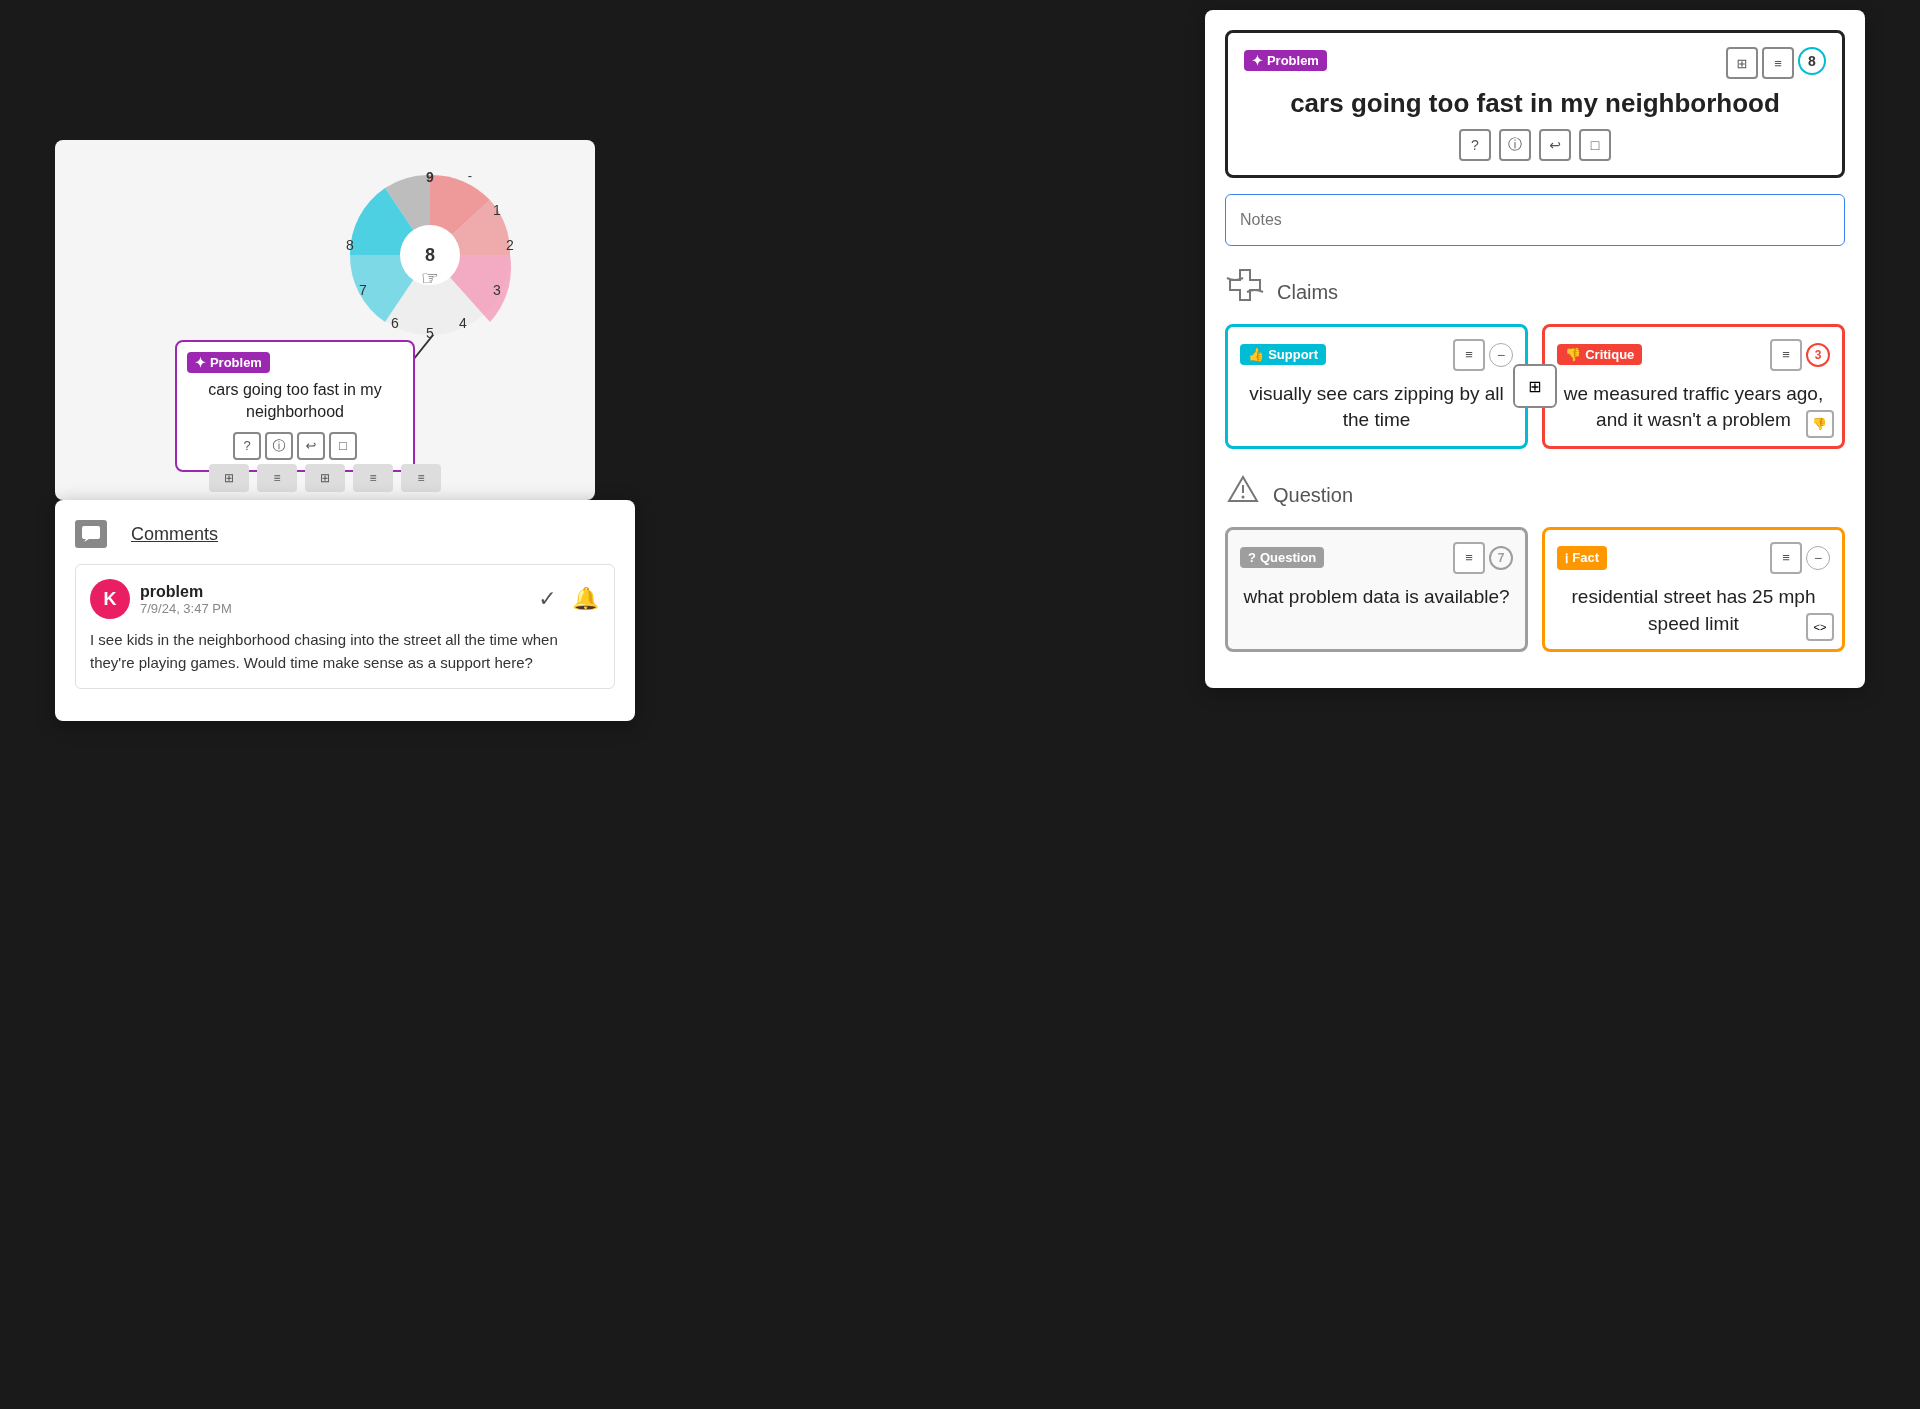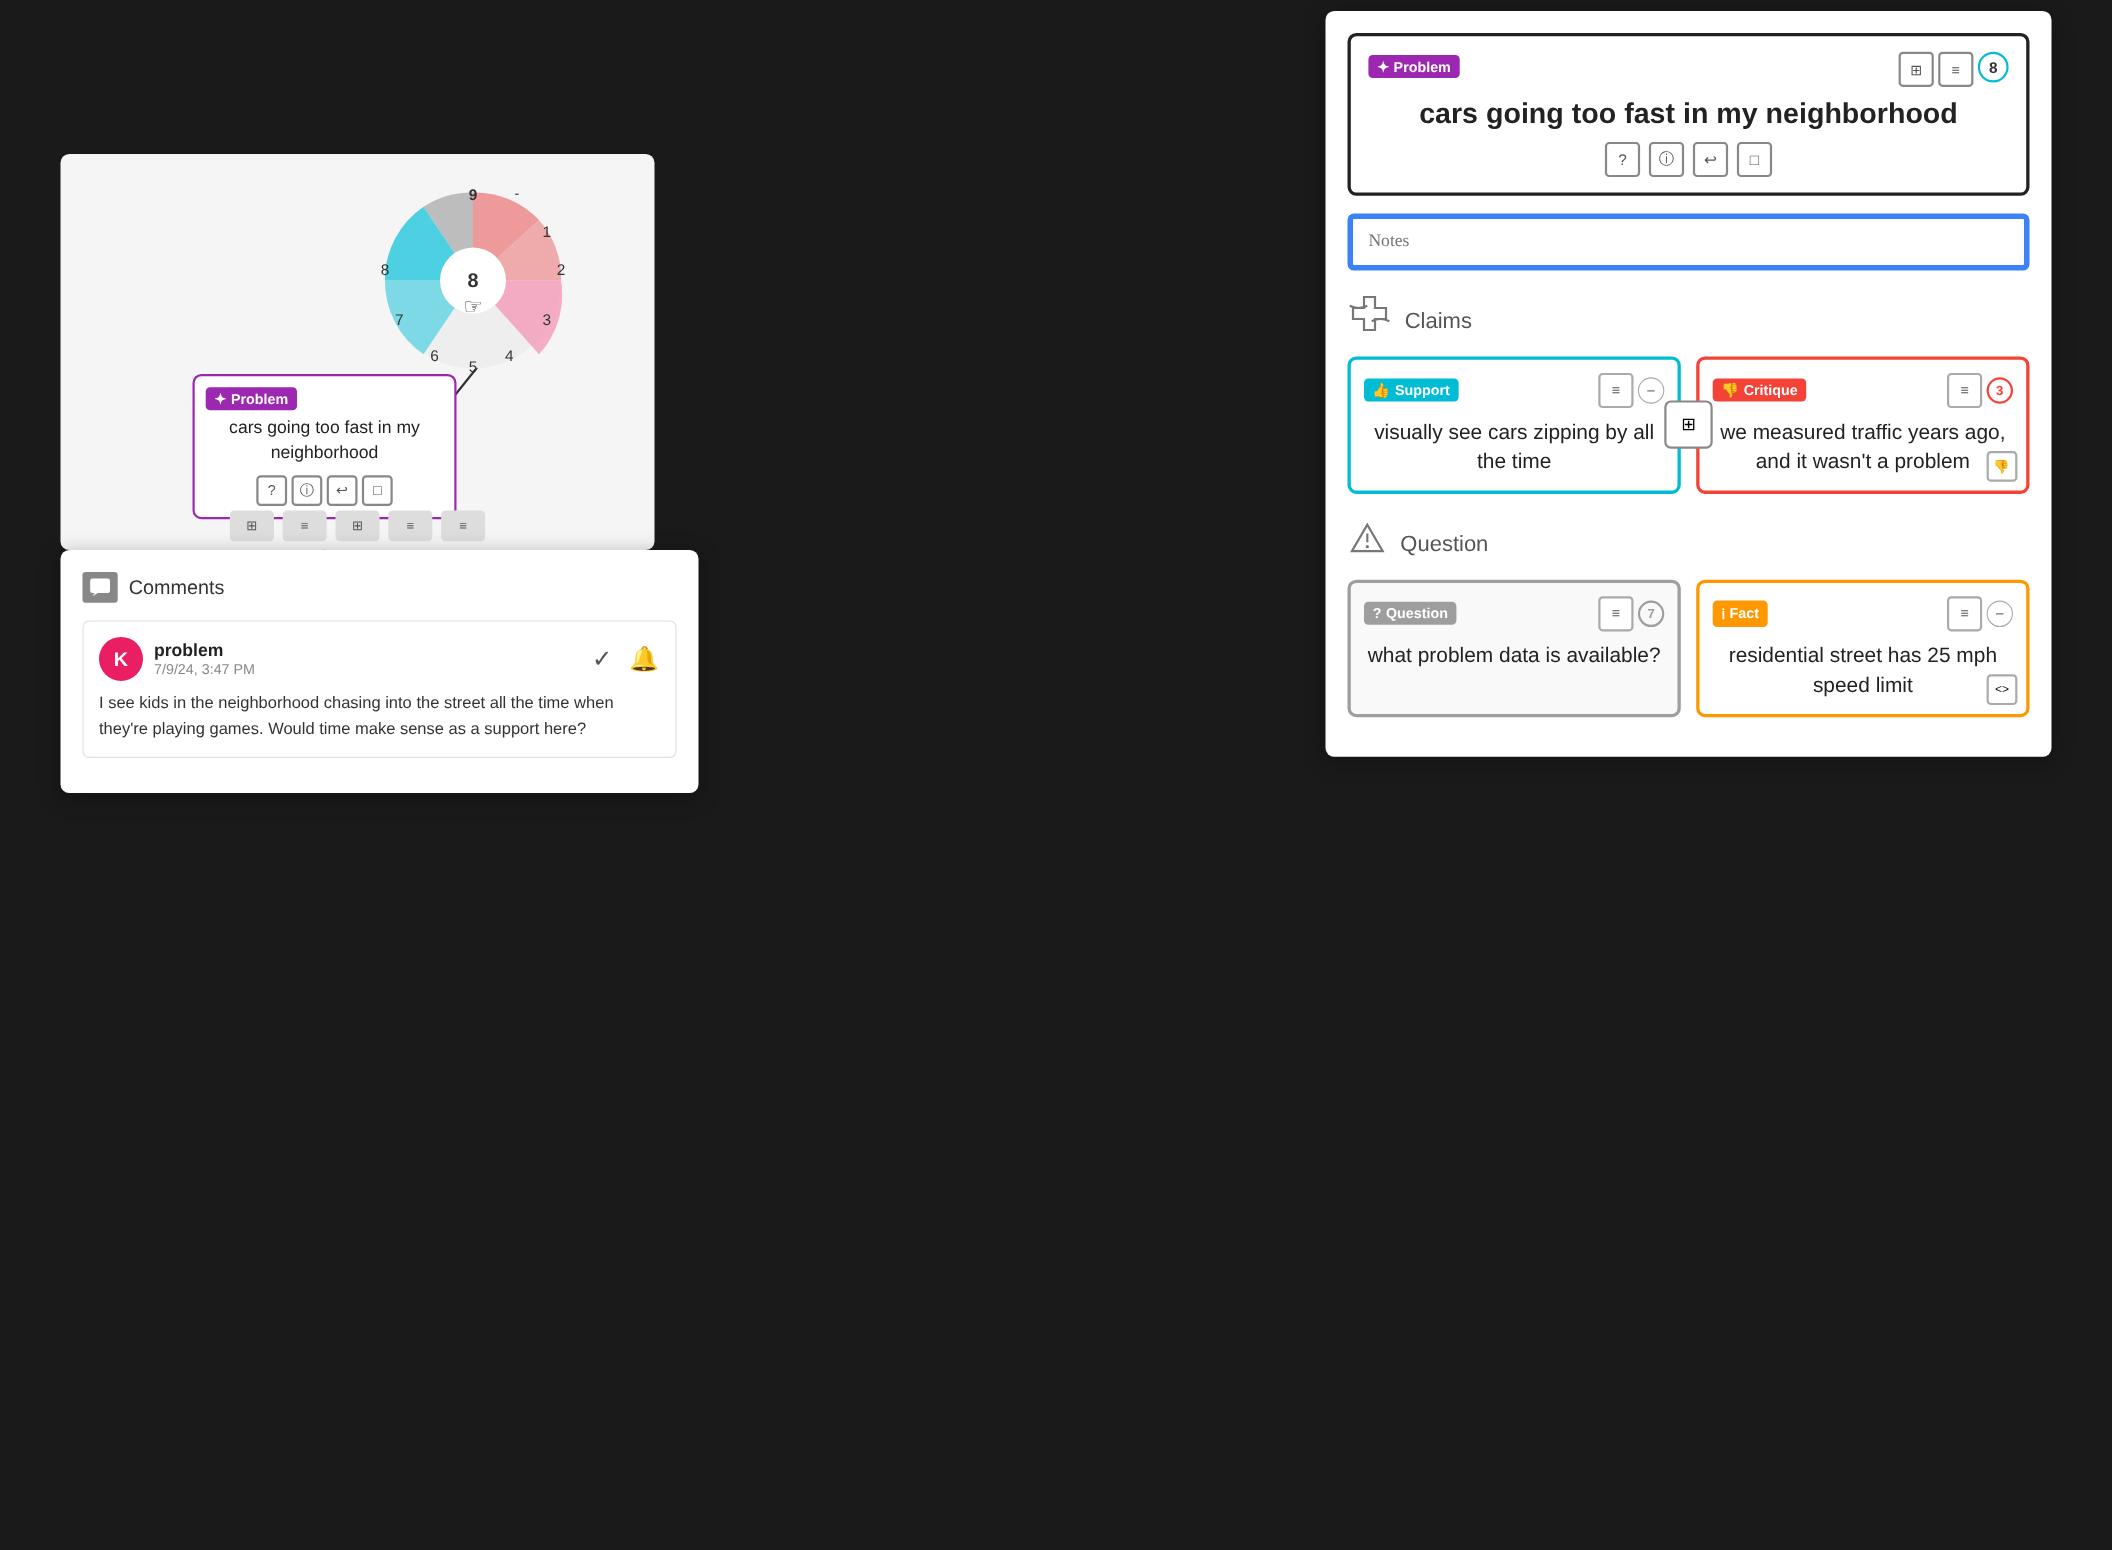--- a/index.html
+++ b/index.html
@@ -116,24 +116,25 @@
       top: 500px;
       width: 580px;
       background: white;
       border-radius: 8px;
       padding: 20px;
       box-shadow: 0 4px 20px rgba(0,0,0,0.3);
     }
     .comments-header {
       display: flex;
       align-items: center;
-      gap: 10px;
+      gap: 24px;
       margin-bottom: 16px;
       font-size: 18px;
       color: #333;
+      text-decoration: underline;
     }
     .comment-bubble-icon {
       width: 32px;
       height: 28px;
       background: #888;
       border-radius: 3px;
       display: flex;
       align-items: center;
       justify-content: center;
     }
@@ -273,28 +274,27 @@
       justify-content: center;
       font-size: 14px;
       cursor: pointer;
       color: #555;
     }
 
     
     .notes-field {
       width: 100%;
       height: 52px;
-      border: 5px solid #3b82f6;
+      border: 1px solid #3b82f6;
       border-radius: 6px;
       padding: 14px;
       font-size: 16px;
       color: #aaa;
       outline: none;
       margin-bottom: 16px;
-      font-family: Liberation Serif, serif;
     }
 
     
     .section-header {
       display: flex;
       align-items: flex-end;
       gap: 12px;
       margin-bottom: 14px;
       padding: 6px 0;
     }

